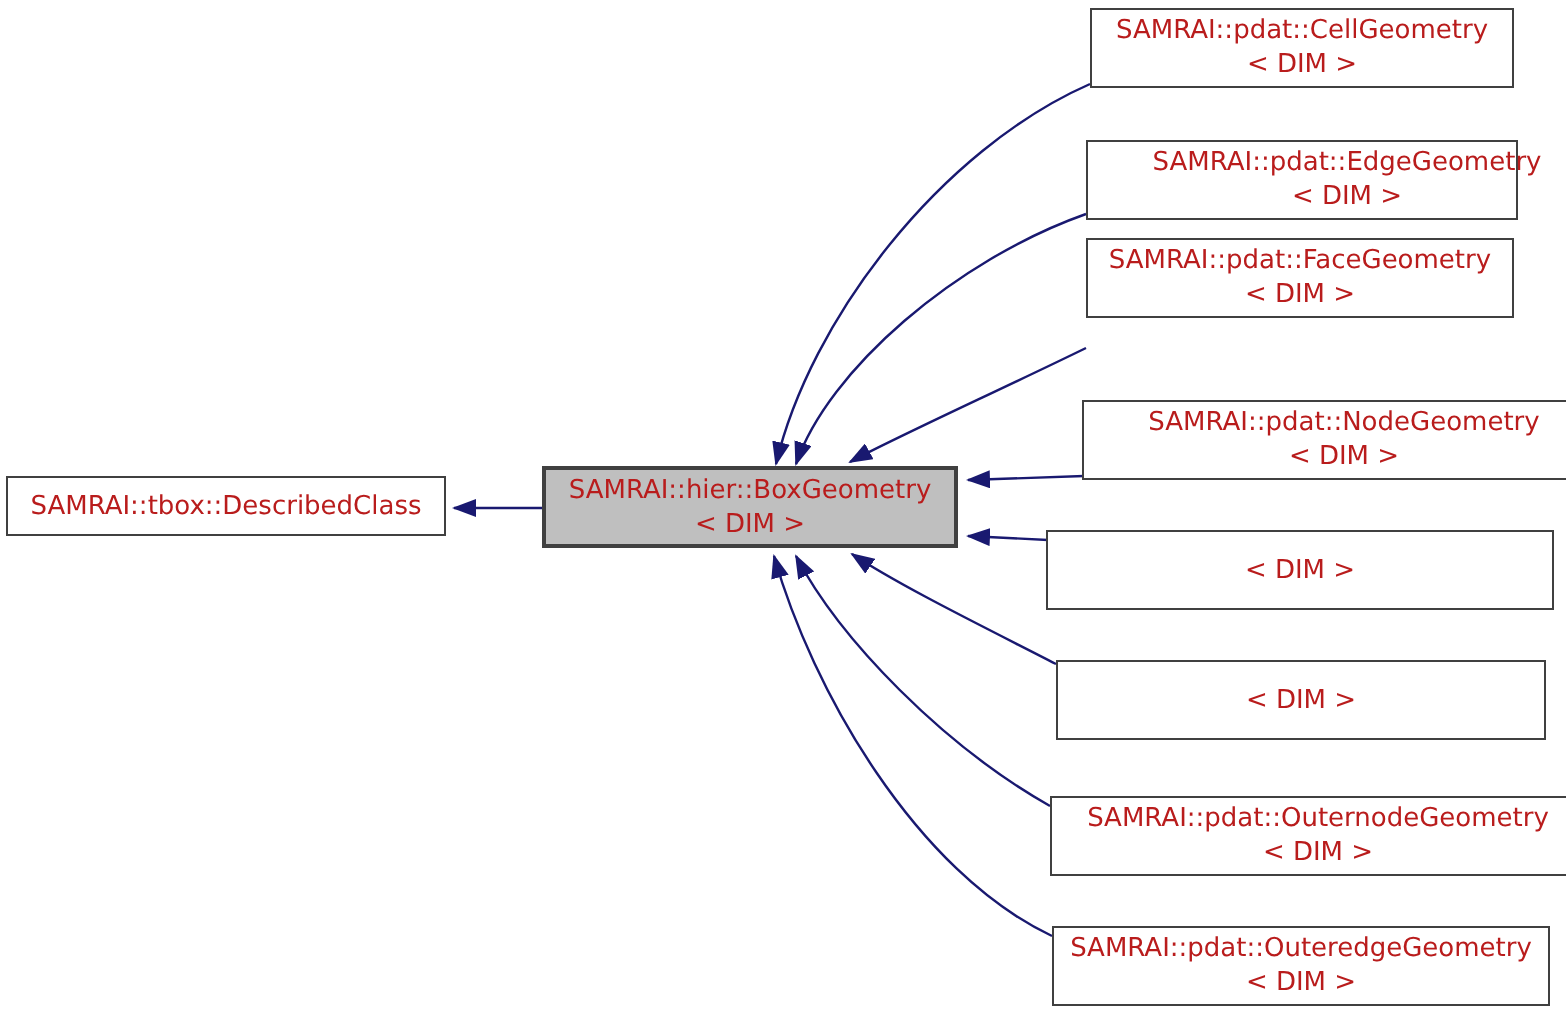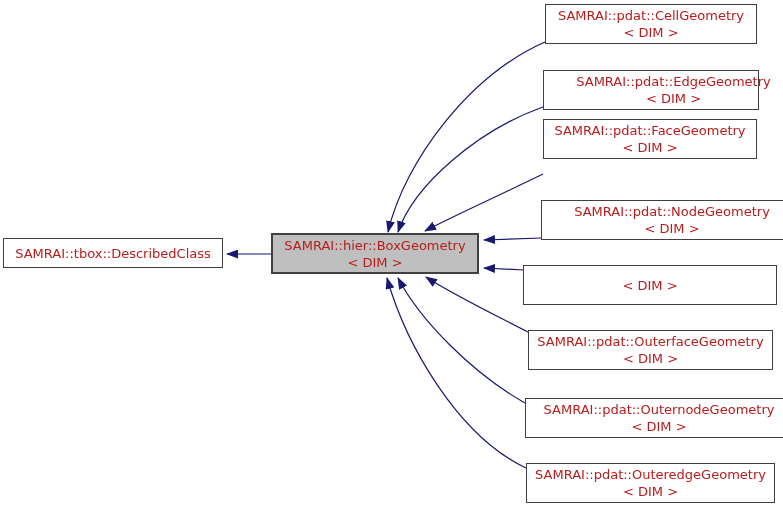--- a/index.html
+++ b/index.html
@@ -100,21 +100,20 @@
   <div class="node derived" style="left:541px; top:200px; width:262px; height:40px;">
     <span class="lbl">SAMRAI::pdat::NodeGeometry</span>
     <span class="lbl">&lt; DIM &gt;</span>
   </div>
 
   <div class="node derived" style="left:523px; top:265px; width:254px; height:40px;">
     <span class="lbl">&lt; DIM &gt;</span>
   </div>
 
   <div class="node derived" style="left:528px; top:330px; width:245px; height:40px;">
-    <span class="lbl">SAMRAI::pdat::OuterfaceGeometry</span>
     <span class="lbl">&lt; DIM &gt;</span>
   </div>
 
   <div class="node derived" style="left:525px; top:398px; width:268px; height:40px;">
     <span class="lbl">SAMRAI::pdat::OuternodeGeometry</span>
     <span class="lbl">&lt; DIM &gt;</span>
   </div>
 
   <div class="node derived" style="left:526px; top:463px; width:249px; height:40px;">
     <span class="lbl">SAMRAI::pdat::OuteredgeGeometry</span>

